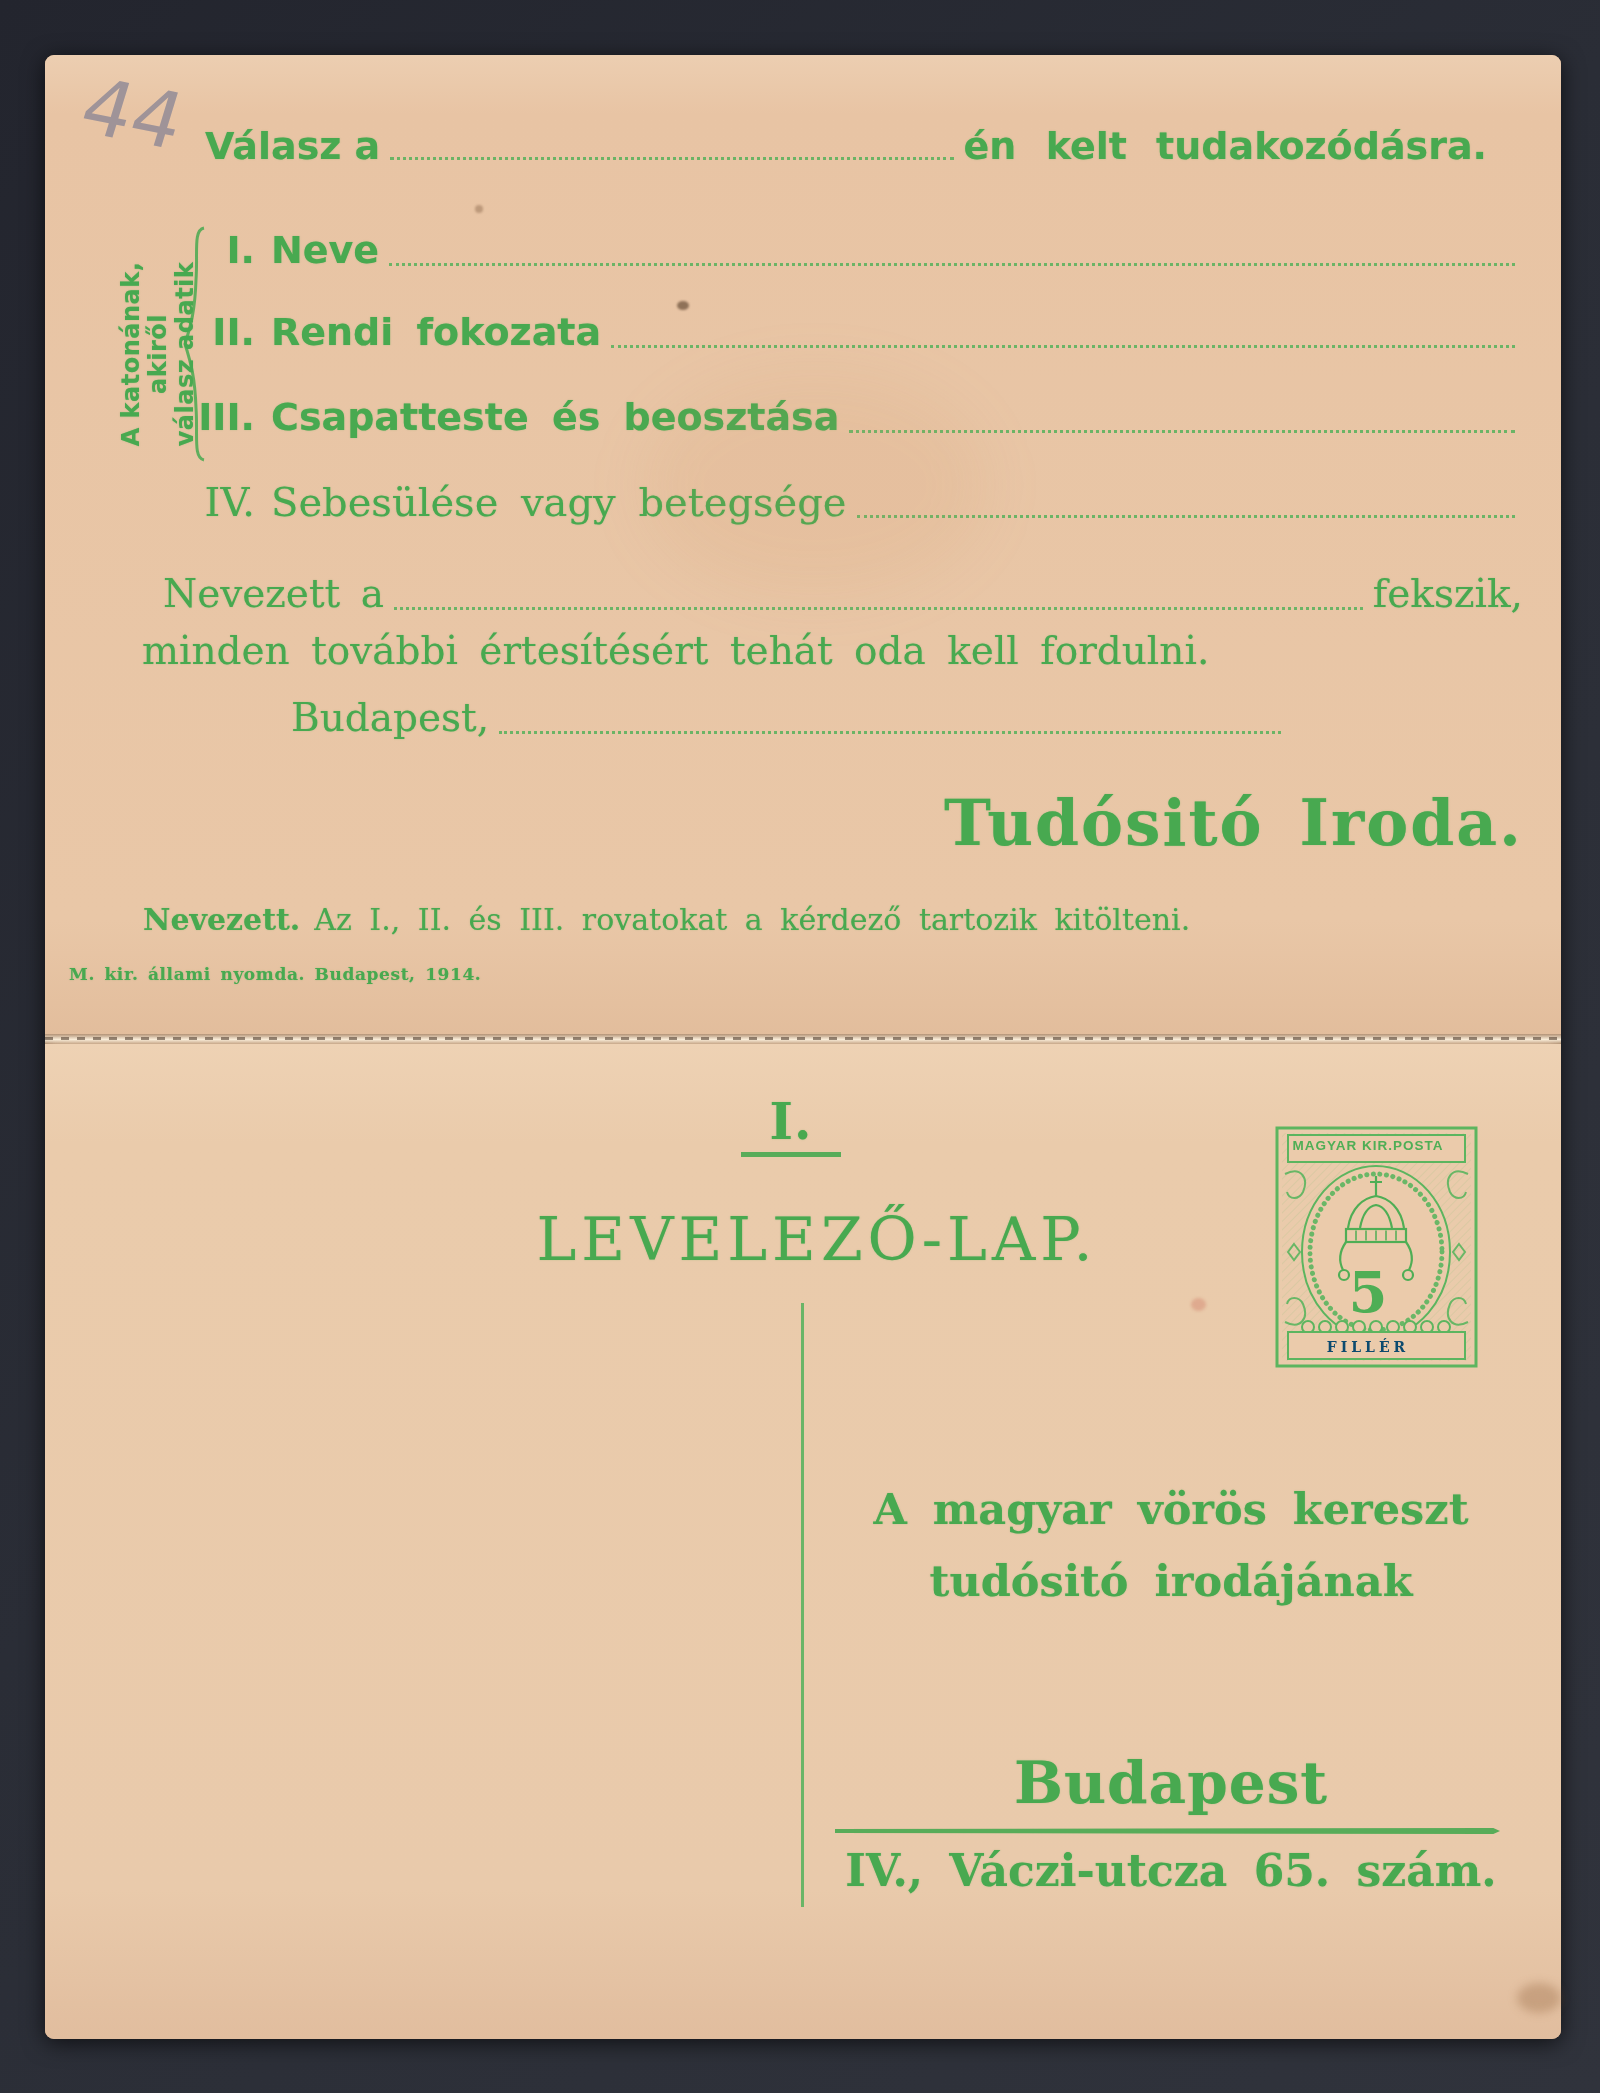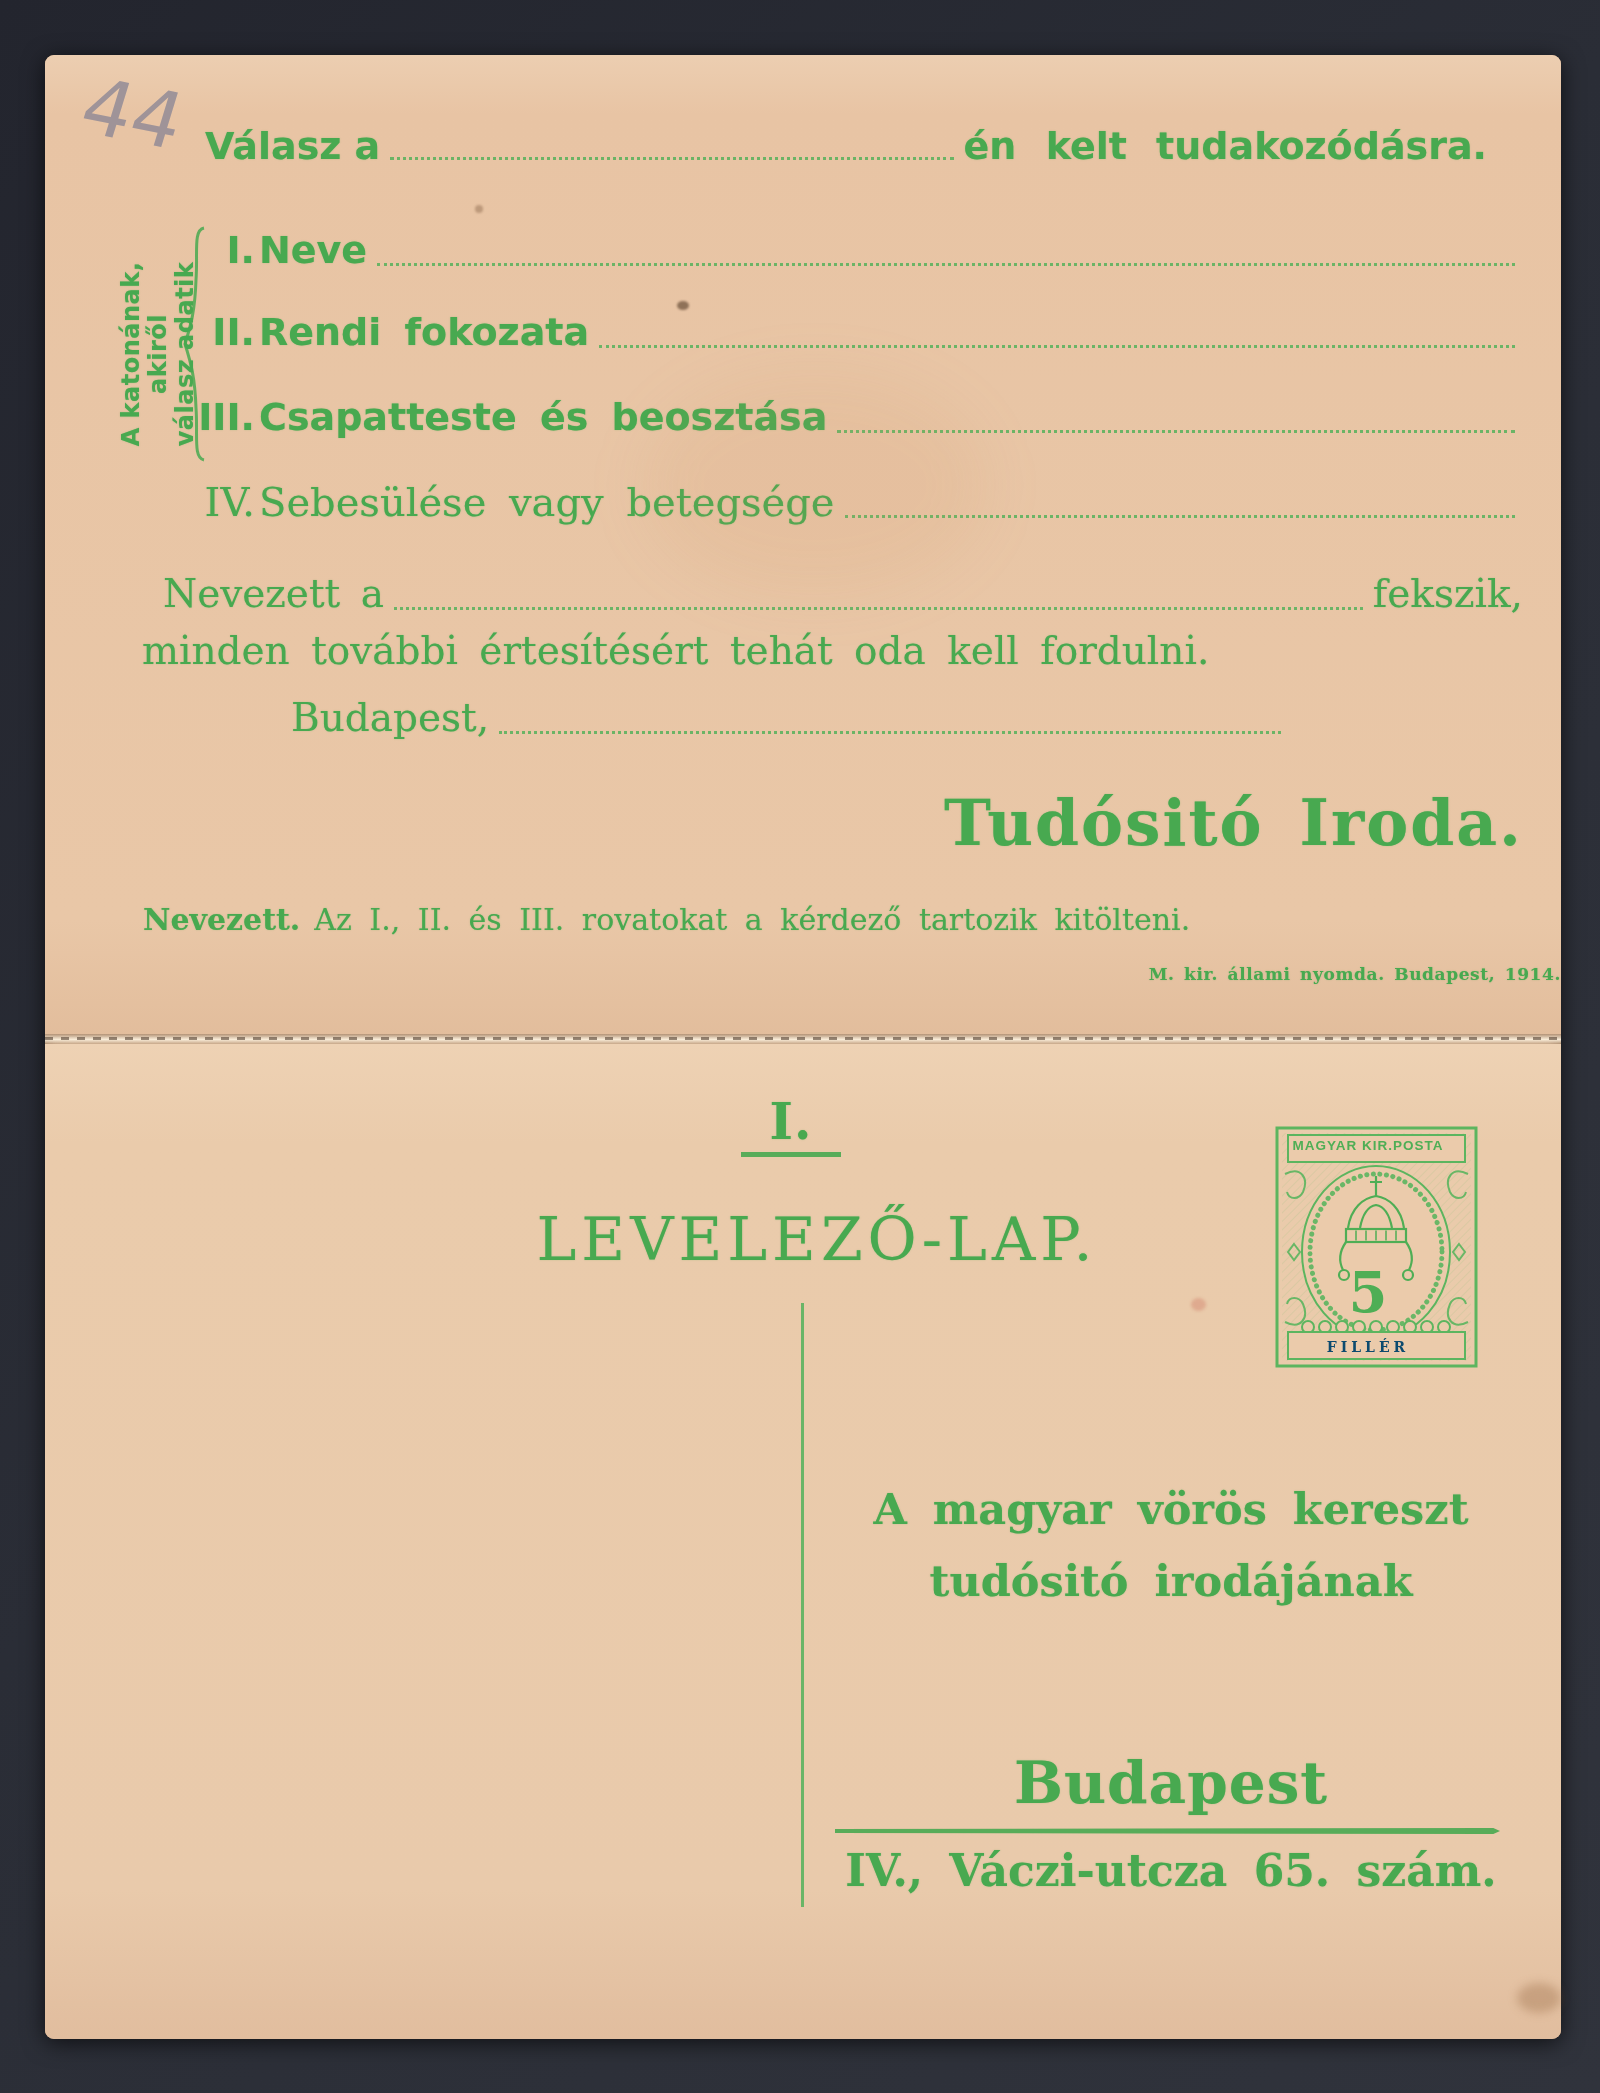--- a/index.html
+++ b/index.html
@@ -50,33 +50,33 @@
   .sidebar-rot{position:absolute;left:84px;top:168px;width:58px;height:262px;}
   .sidebar-rot .rot{
     position:absolute;left:50%;top:50%;width:268px;
     transform:translate(-50%,-50%) rotate(-90deg);
     text-align:center;font-size:24px;line-height:27px;letter-spacing:.5px;
   }
   .brace{position:absolute;left:138px;top:170px;}
 
   .row{left:150px;right:36px;font-size:38px;line-height:50px;}
   .row .num{flex:0 0 60px;text-align:right;}
-  .row .lbl{margin-left:4px;word-spacing:10px;white-space:nowrap;}
+  .row .lbl{margin-left:16px;word-spacing:10px;white-space:nowrap;}
   .row1{top:170px;} .row2{top:252px;} .row3{top:337px;}
   .row4{top:422px;font-size:40px;}
   .row4 .num,.row4 .lbl{font-family:"DejaVu Serif", serif;font-weight:400;}
 
   .located{top:514px;left:118px;right:38px;font-size:39px;line-height:50px;word-spacing:8px;}
   .continuation{position:absolute;top:571px;left:97px;font-size:39px;line-height:50px;word-spacing:9px;}
   .dateline{top:638px;left:246px;width:1000px;font-size:39px;line-height:50px;}
   .office{position:absolute;top:733px;right:38px;font-size:63px;line-height:70px;
     letter-spacing:2px;word-spacing:12px;}
   .footnote{position:absolute;top:846px;left:98px;font-size:30px;line-height:38px;word-spacing:8px;}
   .footnote .lead{font-weight:700;margin-right:14px;}
-  .imprint{position:absolute;top:909px;left:0;right:0;text-align:right;
+  .imprint{position:absolute;top:909px;left:0;right:0;text-align:left;
     padding-left:24px;font-size:17px;font-weight:700;letter-spacing:.6px;word-spacing:3px;}
 
   .pencil{
     position:absolute;left:38px;top:20px;font-size:78px;line-height:78px;
     font-family:"DejaVu Sans", sans-serif;color:#8d8896;opacity:.8;
     transform:rotate(11deg) skewX(-6deg);
   }
 
   .sectionI{position:absolute;top:1040px;left:690px;width:112px;text-align:center;
     font-size:50px;line-height:54px;letter-spacing:1px;}

